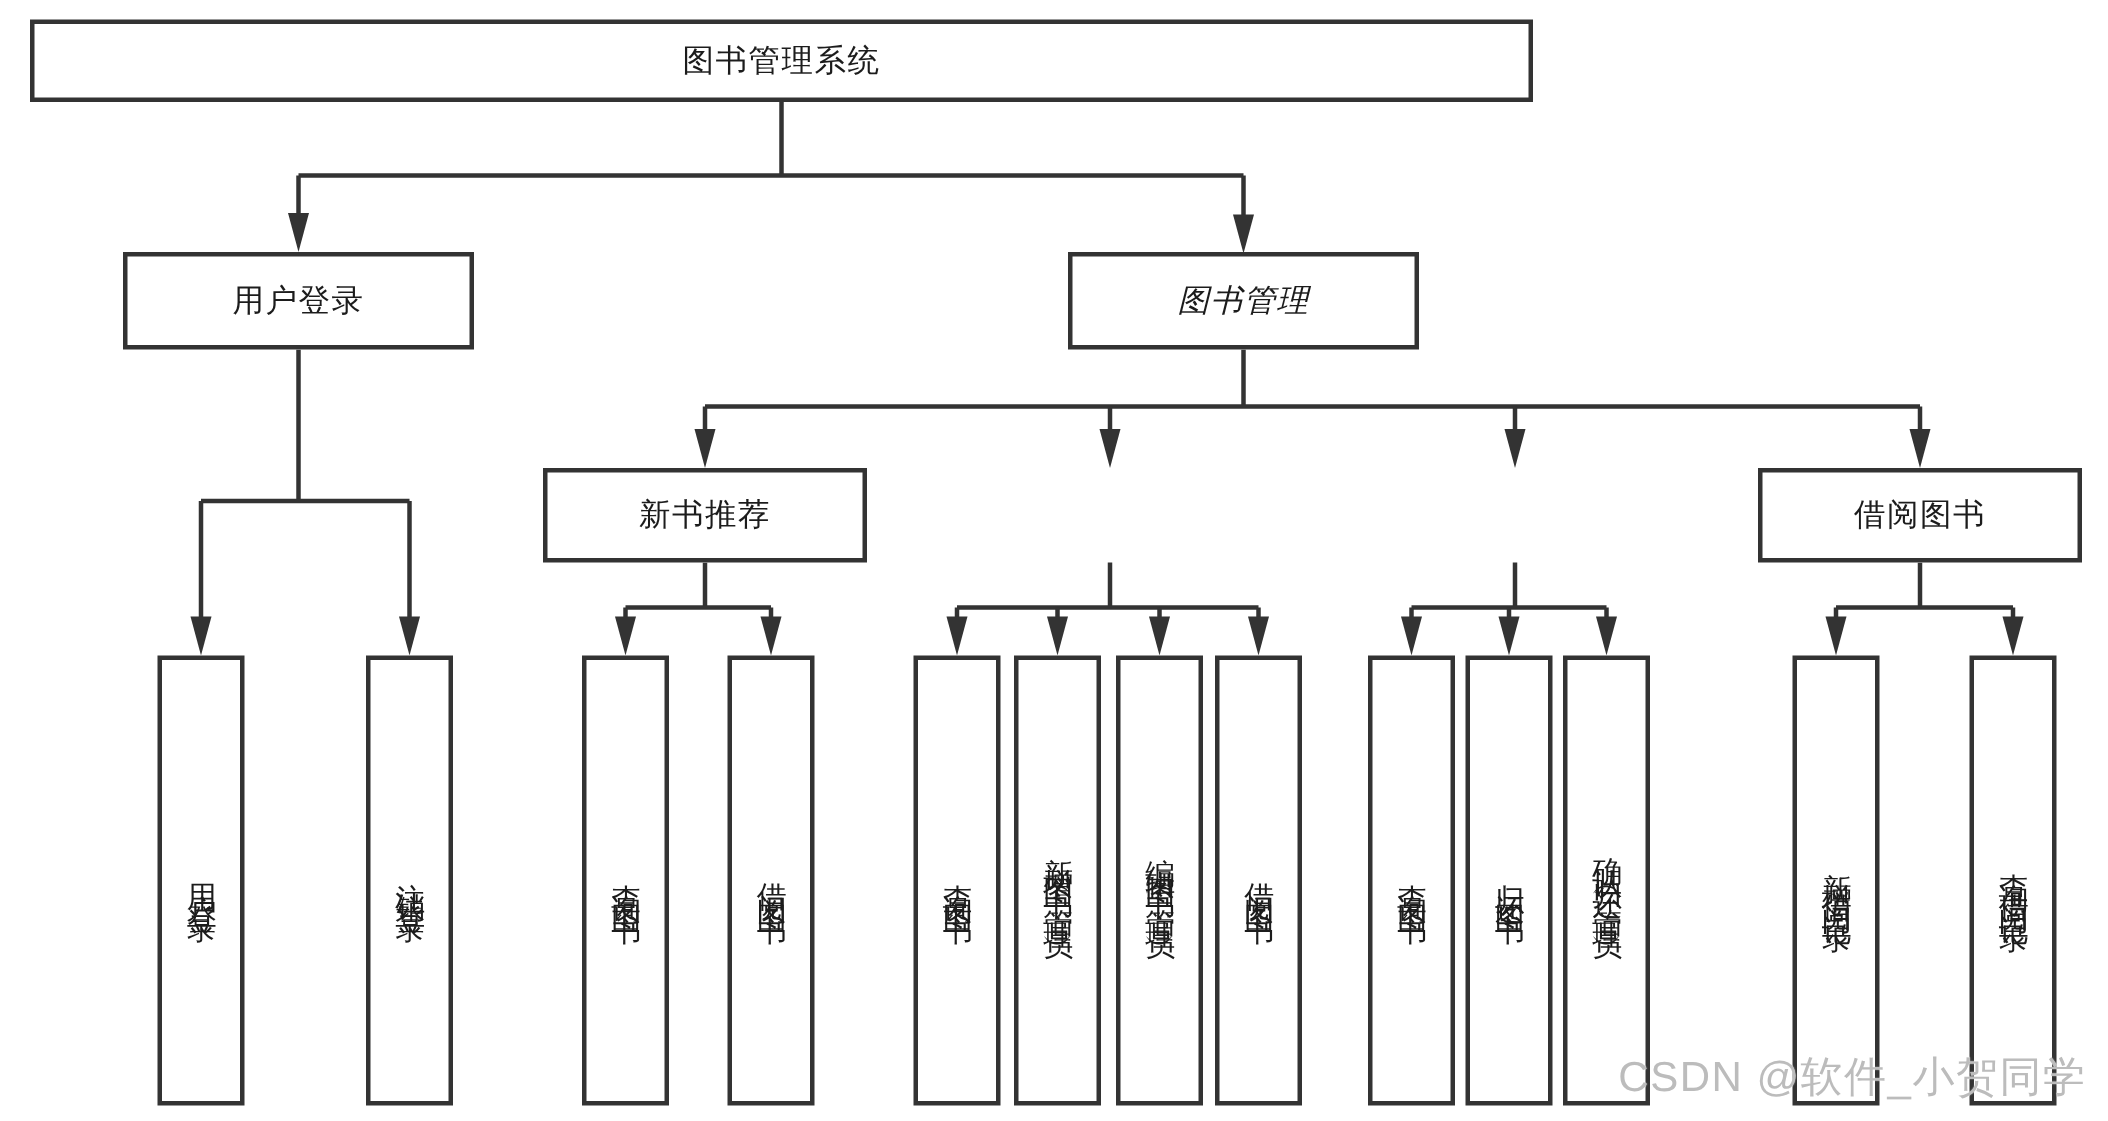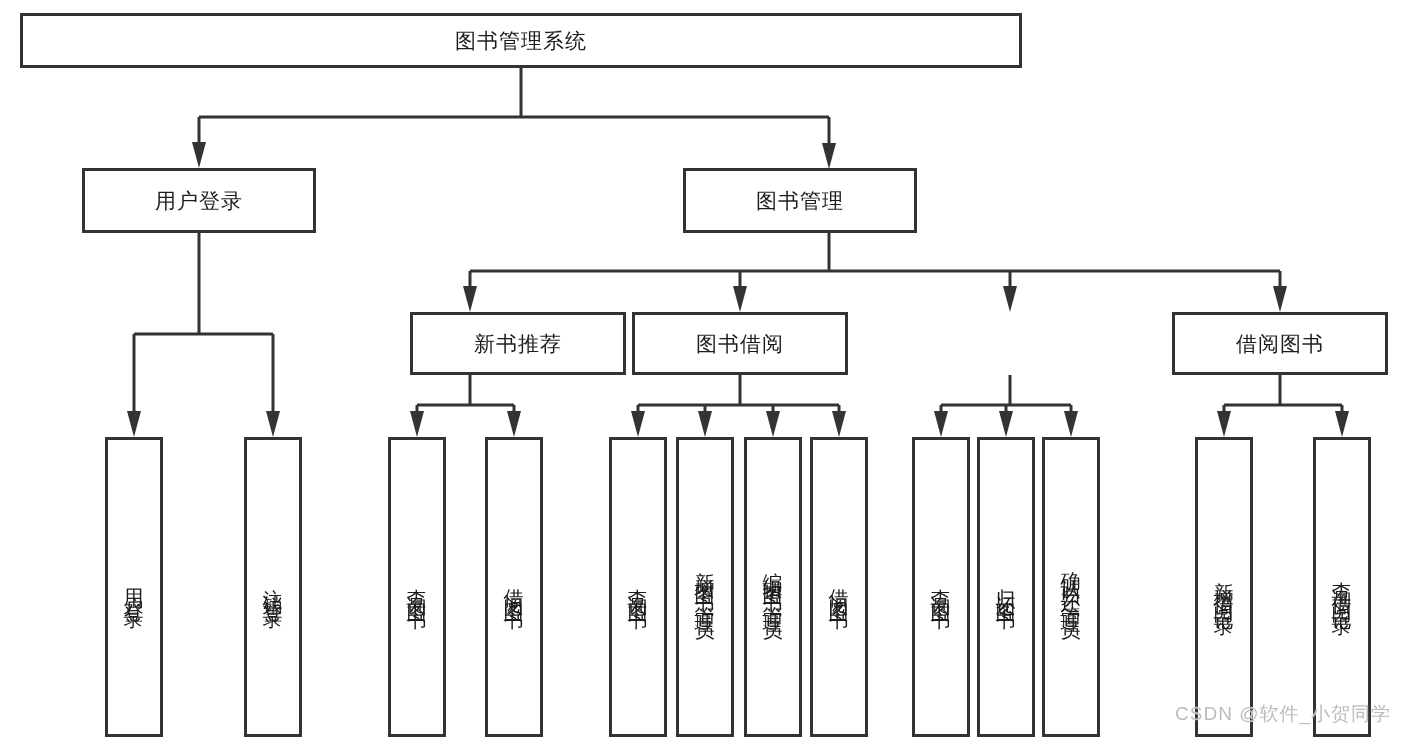--- a/index.html
+++ b/index.html
@@ -51,22 +51,22 @@
   .vbox {
     writing-mode: vertical-rl;
     text-orientation: upright;
     font-size: 20px;
     letter-spacing: 7px;
     line-height: 1;
   }
   .watermark {
     position: absolute;
     right: 14px;
-    bottom: 20px;
-    font-size: 19px;
+    bottom: 10px;
+    font-size: 28px;
     color: #bcbcbc;
     letter-spacing: 1px;
     text-shadow: 0 0 1px #ffffff;
     white-space: nowrap;
   }
 </style>
 </head>
 <body>
 
 <div class="canvas">
@@ -129,24 +129,23 @@
     <line x1="1224" y1="405" x2="1342" y2="405"></line>
     <line x1="1224" y1="405" x2="1224" y2="429"></line>
     <line x1="1342" y1="405" x2="1342" y2="429"></line>
     <polygon points="1217,411 1231,411 1224,437"></polygon>
     <polygon points="1335,411 1349,411 1342,437"></polygon>
   </svg>
 
   <div class="node hbox" style="left:20px; top:13px; width:1002px; height:55px;">图书管理系统</div>
 
   <div class="node hbox" style="left:82px; top:168px; width:234px; height:65px;">用户登录</div>
-  <div class="node hbox" style="left:683px; top:168px; width:234px; height:65px;">图书管理</div>
+  <div class="node hbox" style="left:712px; top:168px; width:234px; height:65px;font-style:italic;">图书管理</div>
 
-  <div class="node hbox" style="left:362px; top:312px; width:216px; height:63px;margin-left:48px;">新书推荐</div>
-  <div class="node hbox" style="left:632px; top:312px; width:216px; height:63px;">图书借阅</div>
+  <div class="node hbox" style="left:362px; top:312px; width:216px; height:63px;">新书推荐</div>
   <div class="node hbox" style="left:1172px; top:312px; width:216px; height:63px;">借阅图书</div>
 
   <div class="node vbox" style="left:105px; top:437px; width:58px; height:300px;">用户登录</div>
   <div class="node vbox" style="left:244px; top:437px; width:58px; height:300px;">注销登录</div>
 
   <div class="node vbox" style="left:388px; top:437px; width:58px; height:300px;">查询图书</div>
   <div class="node vbox" style="left:485px; top:437px; width:58px; height:300px;">借阅图书</div>
 
   <div class="node vbox" style="left:609px; top:437px; width:58px; height:300px;">查询图书</div>
   <div class="node vbox" style="left:676px; top:437px; width:58px; height:300px;">新增图书（管理员）</div>

